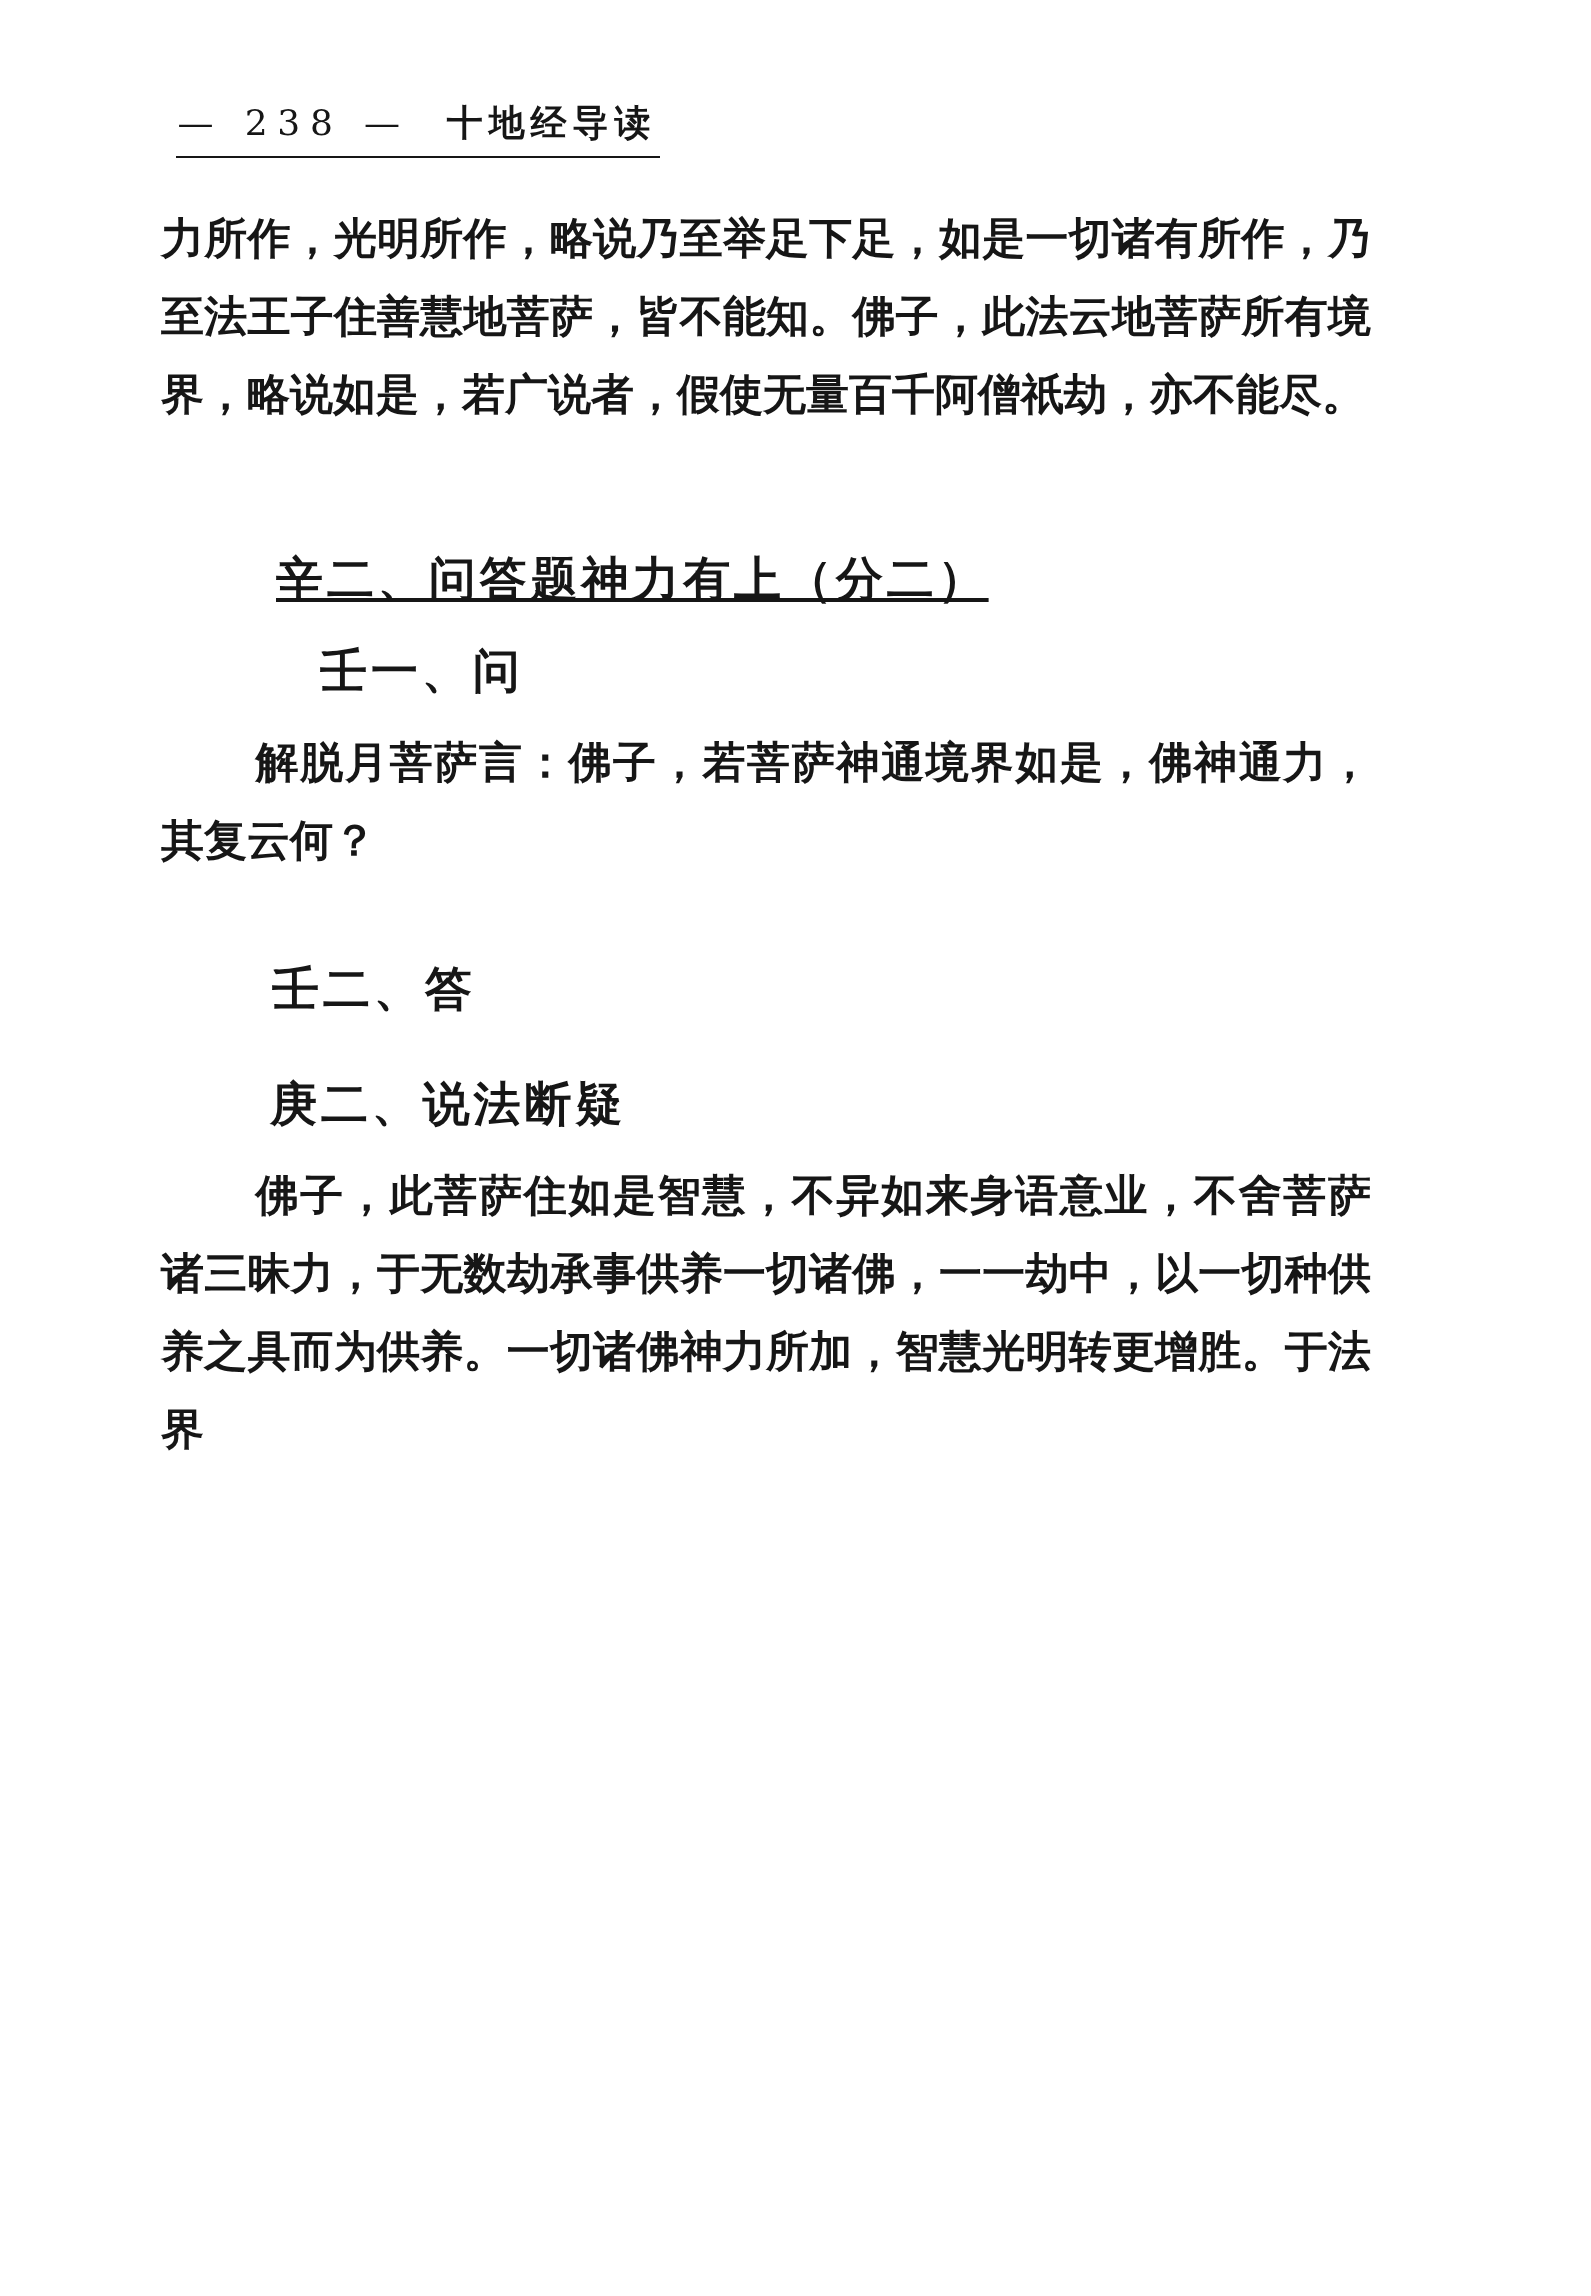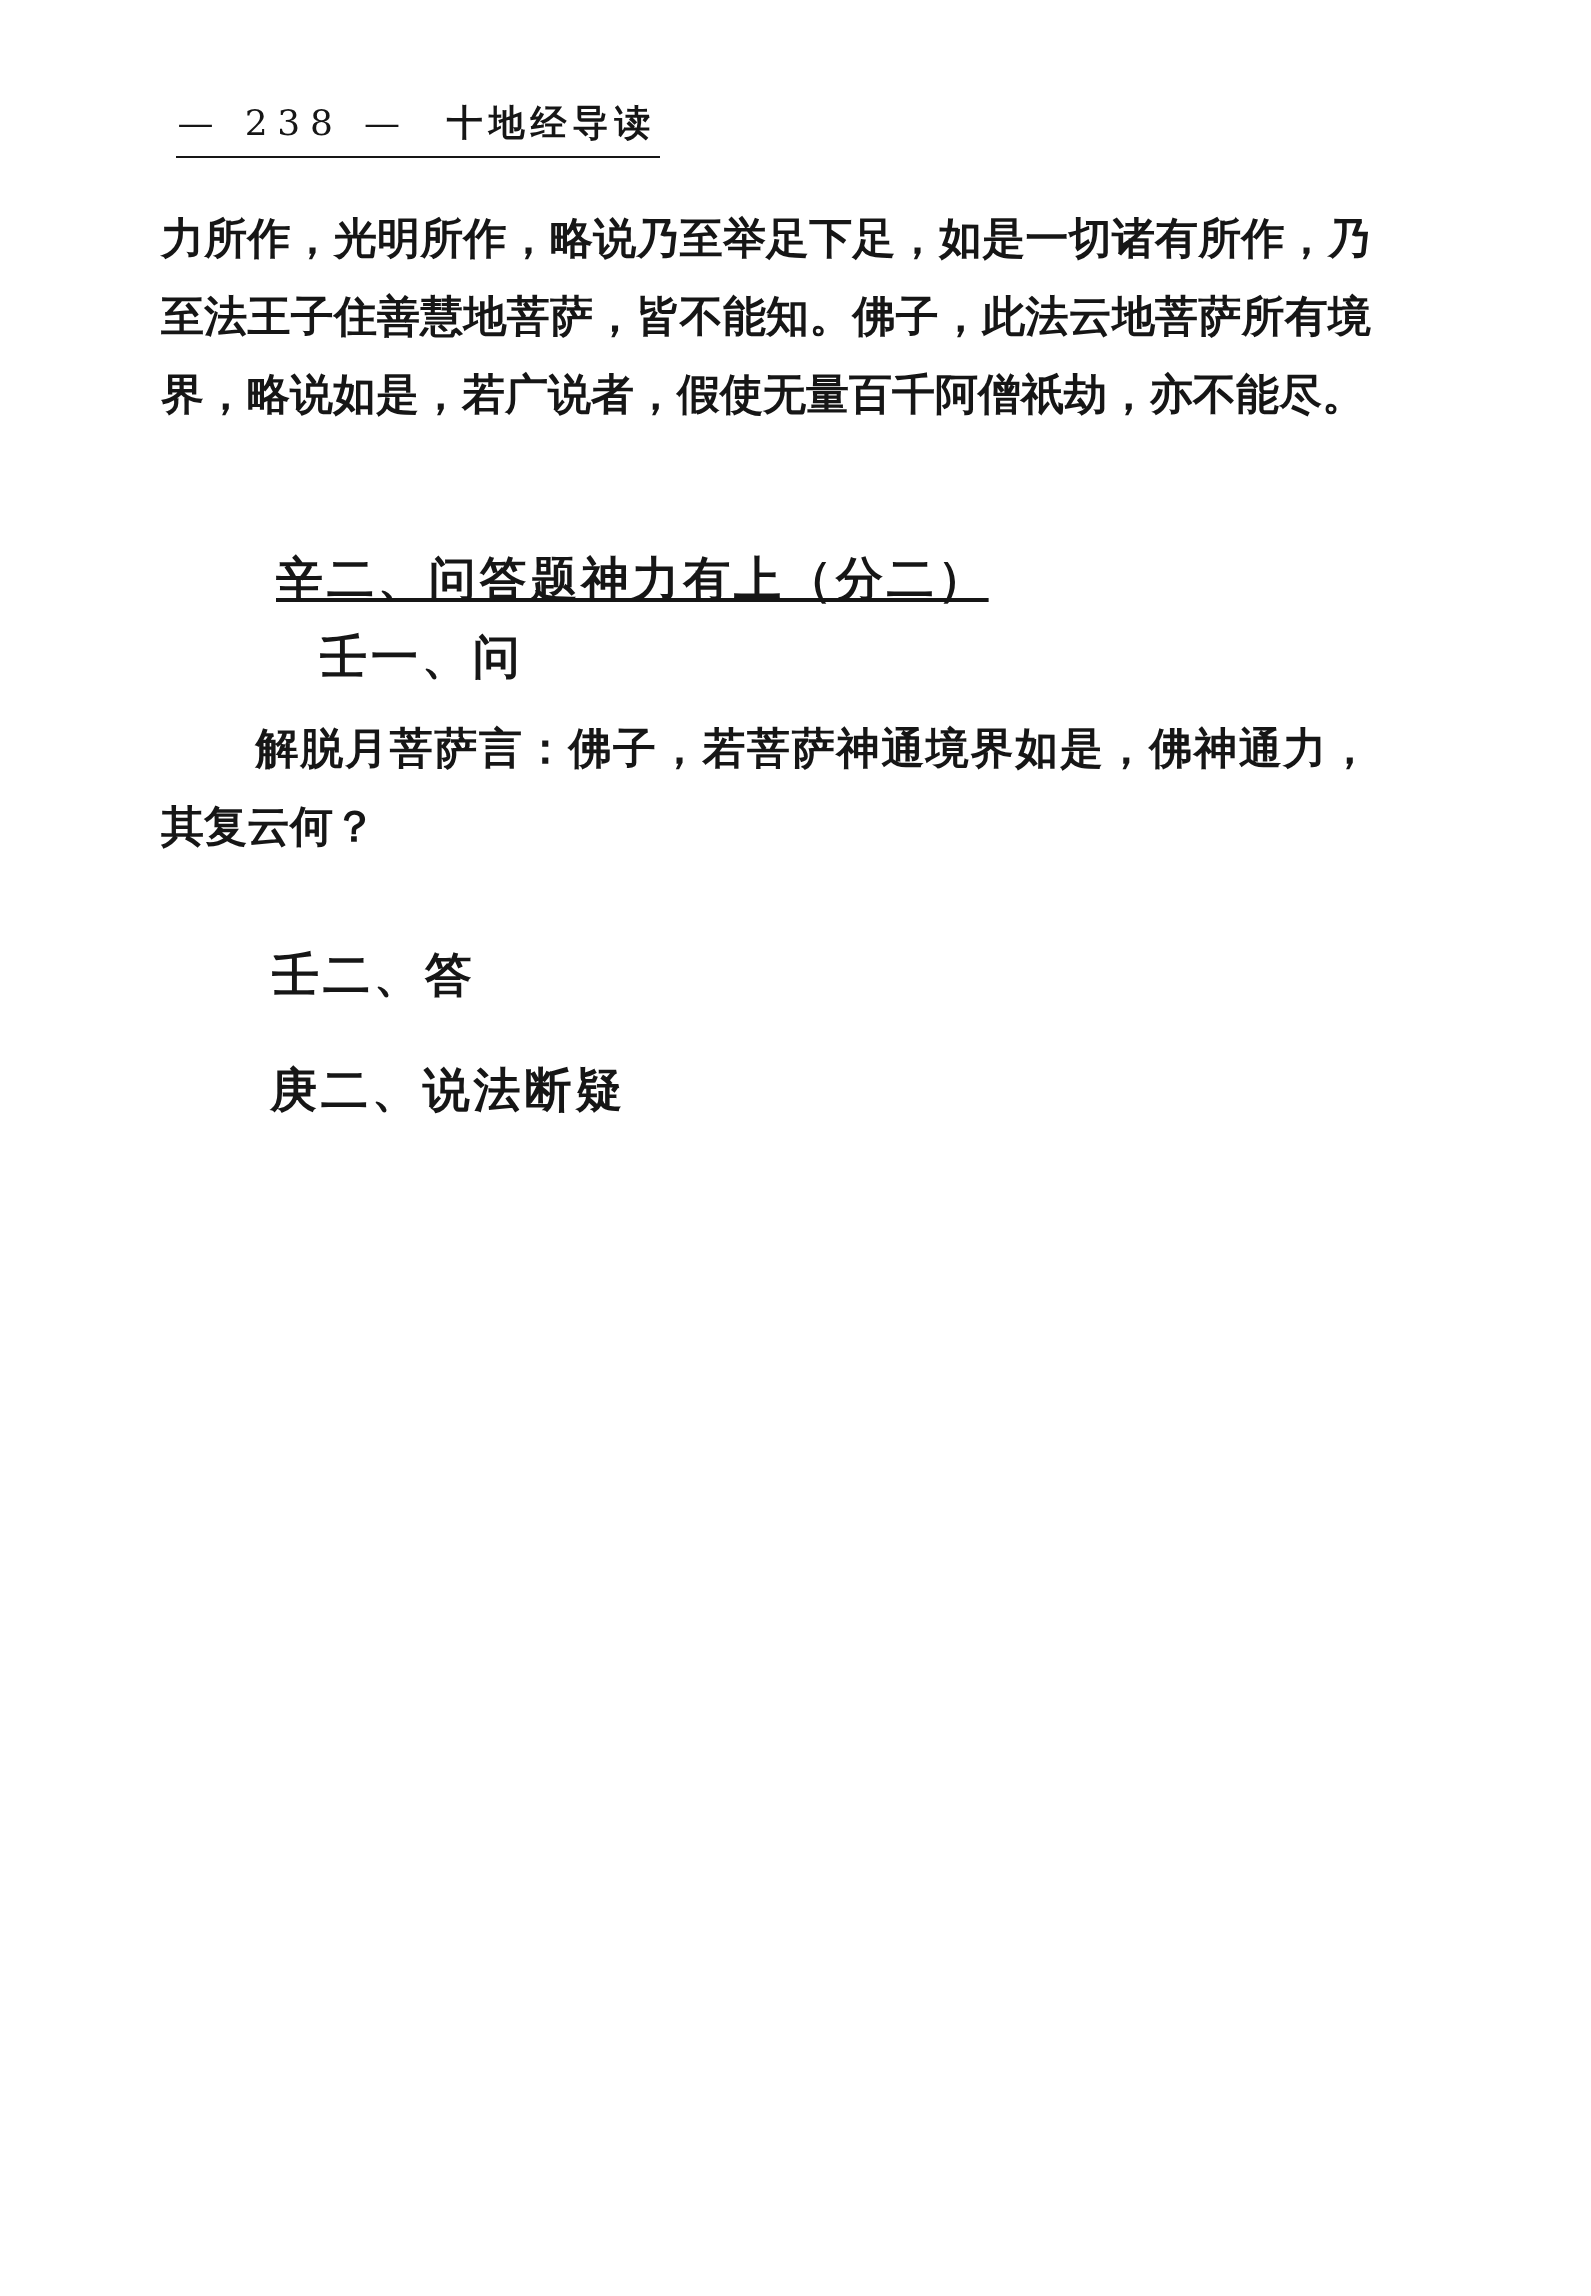--- a/index.html
+++ b/index.html
@@ -47,21 +47,21 @@
   .para.first { margin-top: 41px; }
   .heading {
     font-family: "DejaVu Serif", "Liberation Serif", serif;
     font-weight: 700;
     font-size: 47px;
     line-height: 59px;
     letter-spacing: 3.9px;
     white-space: nowrap;
   }
   .heading.level-xin  { margin-top: 116px; margin-left: 115px; text-decoration: underline; }
-  .heading.level-ren1 { margin-top: 19px; margin-left: 159px; }
+  .heading.level-ren1 { margin-top: 33px; margin-left: 159px; }
   .heading.level-ren2 { margin-top: 80px; margin-left: 111px; }
   .heading.level-geng { margin-top: 56px; margin-left: 109px; }
 </style>
 </head>
 <body>
 
 <div class="page">
   <div class="content">
 
     <div class="running-header">
@@ -74,16 +74,17 @@
 
     <div class="body-text heading level-ren1">壬一、问</div>
 
     <div class="body-text para indented">解脱月菩萨言：佛子，若菩萨神通境界如是，佛神通力，其复云何？</div>
 
     <div class="body-text heading level-ren2">壬二、答</div>
 
 
     <div class="body-text heading level-geng">庚二、说法断疑</div>
 
+    <div class="body-text para indented">佛子，此菩萨住如是智慧，不异如来身语意业，不舍菩萨诸三昧力，于无数劫承事供养一切诸佛，一一劫中，以一切种供养之具而为供养。一切诸佛神力所加，智慧光明转更增胜。于法界</div>
 
   </div>
 </div>
 
 
 </body></html>

